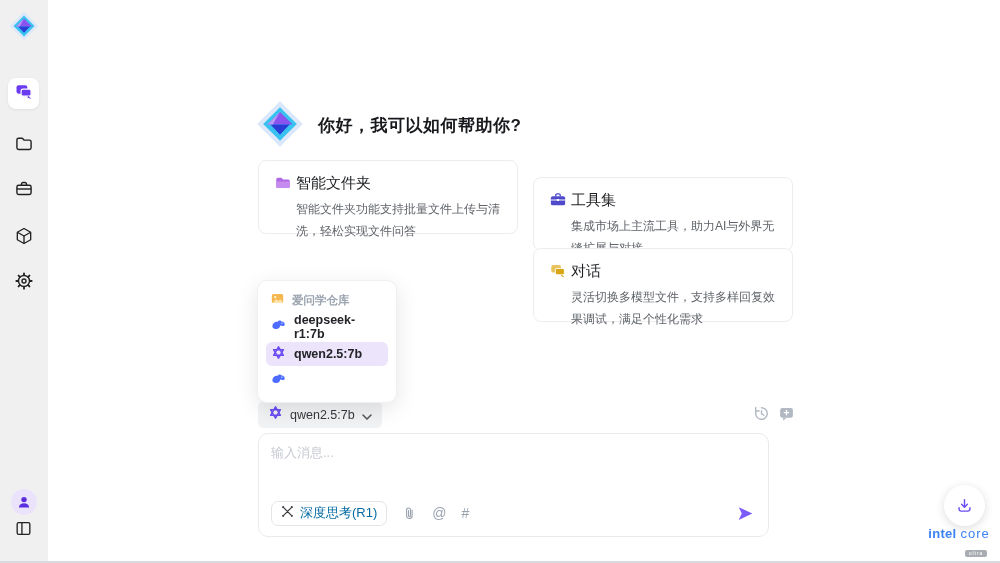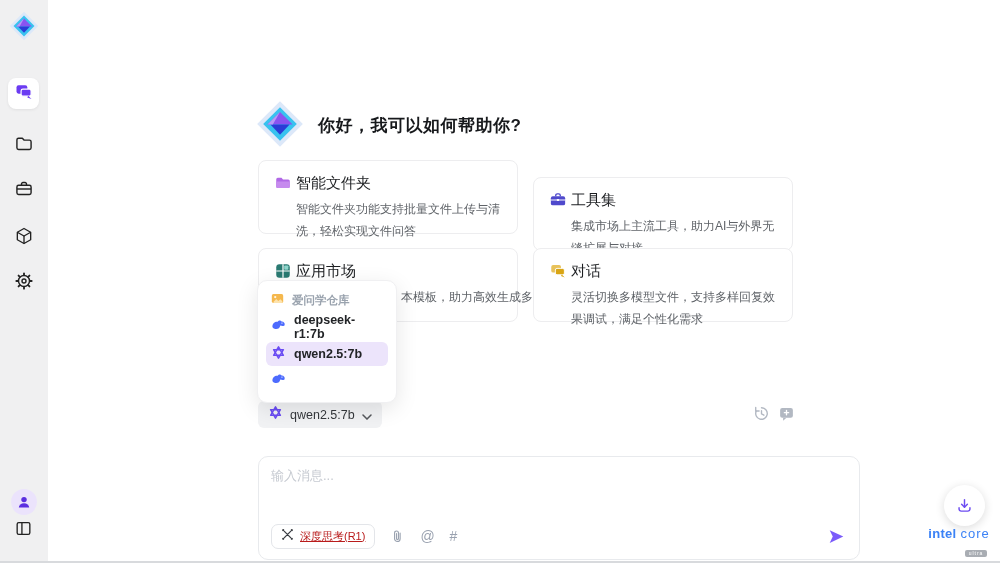--- a/index.html
+++ b/index.html
@@ -37,26 +37,26 @@
   .popup .row .lbl { font-size:12.5px; color:#222427; }
   .popup .row.selected { background:#ece4fb; }
 
   
   .model-pill { position:absolute; left:258px; top:401px; height:27px; padding:0 10px; background:#f1f2f4; border-radius:6px; display:flex; align-items:center; gap:7px; cursor:pointer; }
   .model-pill .lbl { font-size:12.5px; color:#35383c; }
   .chat-actions { position:absolute; left:753px; top:405px; display:flex; gap:8px; }
   .chat-actions .act { width:17px; height:17px; cursor:pointer; display:flex; align-items:center; justify-content:center; }
 
   
-  .composer { position:absolute; left:258px; top:456px; width:602px; height:104px; background:#fff; border:1px solid #e8eaed; border-radius:10px; }
+  .composer { position:absolute; left:258px; top:433px; width:511px; height:104px; background:#fff; border:1px solid #e8eaed; border-radius:10px; }
   .composer textarea { position:absolute; left:12px; top:10px; width:508px; height:48px; border:none; outline:none; resize:none; font-family:inherit; font-size:13px; color:#333; background:transparent; }
   .composer textarea::placeholder { color:#c6cad1; }
   .composer .toolsrow { position:absolute; left:12px; right:14px; bottom:10px; height:26px; display:flex; align-items:center; gap:15px; }
   .deep-pill { display:flex; align-items:center; gap:6px; height:25px; padding:0 9px; border:1px solid #e3e5e9; border-radius:7px; background:#fff; cursor:pointer; }
-  .deep-pill .lbl { font-size:11px; color:#b91c1c;text-decoration:underline; }
+  .deep-pill .lbl { font-size:13px; color:#0369a1; }
   .tool-ic { color:#9aa2b0; font-size:14px; cursor:pointer; display:flex; align-items:center; }
   .spacer { flex:1; }
   .send-btn { cursor:pointer; display:flex; align-items:center; }
 
   
   .fab { position:absolute; left:944px; top:485px; width:41px; height:41px; border-radius:50%; background:#fff; box-shadow:0 2px 10px rgba(0,0,0,.14); display:flex; align-items:center; justify-content:center; cursor:pointer; z-index:6; }
   .intel { position:absolute; left:928px; top:526px; width:62px; text-align:center; z-index:6; }
   .intel .line { font-size:13px; color:#3b82f6; letter-spacing:.3px; }
   .intel .w1 { font-weight:bold; }
   .intel .w2 { font-weight:normal; letter-spacing:1px; }
@@ -182,31 +182,20 @@
         <rect x="2.5" y="7" width="19" height="12" rx="2.5" fill="#4f49cc"></rect>
         <path d="M9 7 V5.8 a2 2 0 0 1 2-2 h2 a2 2 0 0 1 2 2 V7" fill="none" stroke="#4f49cc" stroke-width="1.8"></path>
         <path d="M2.5 12 h19" stroke="#fff" stroke-width="1.3"></path>
         <rect x="10.5" y="10.8" width="3" height="2.6" rx="0.6" fill="#fff"></rect>
       </svg>
     </span>
     <div class="title">工具集</div>
     <div class="desc">集成市场上主流工具，助力AI与外界无缝扩展与对接</div>
   </div>
 
-  <div class="card c3">
-    <span class="icon">
-      <svg viewBox="0 0 24 24" width="18" height="18">
-        <rect x="3" y="3" width="18" height="18" rx="4" fill="#2a7a72"></rect>
-        <path d="M3 12 h18 M12 3 v18" stroke="#fff" stroke-width="1.6"></path>
-        <rect x="13.6" y="4.6" width="5.6" height="5.6" rx="1.2" fill="#8ed6cc"></rect>
-      </svg>
-    </span>
-    <div class="title">应用市场</div>
-    <div class="desc offset">本模板，助力高效生成多</div>
-  </div>
 
   <div class="card c4">
     <span class="icon">
       <svg viewBox="0 0 24 24" width="18" height="18">
         <rect x="3" y="4" width="13" height="10" rx="2.5" fill="#e8c25a"></rect>
         <rect x="8.5" y="8.5" width="12" height="8.5" rx="2.2" fill="#d9a514" stroke="#fff" stroke-width="1.2"></rect>
         <polygon points="17,16.5 21,20.5 16,18.5" fill="#d9a514"></polygon>
       </svg>
     </span>
     <div class="title">对话</div>

